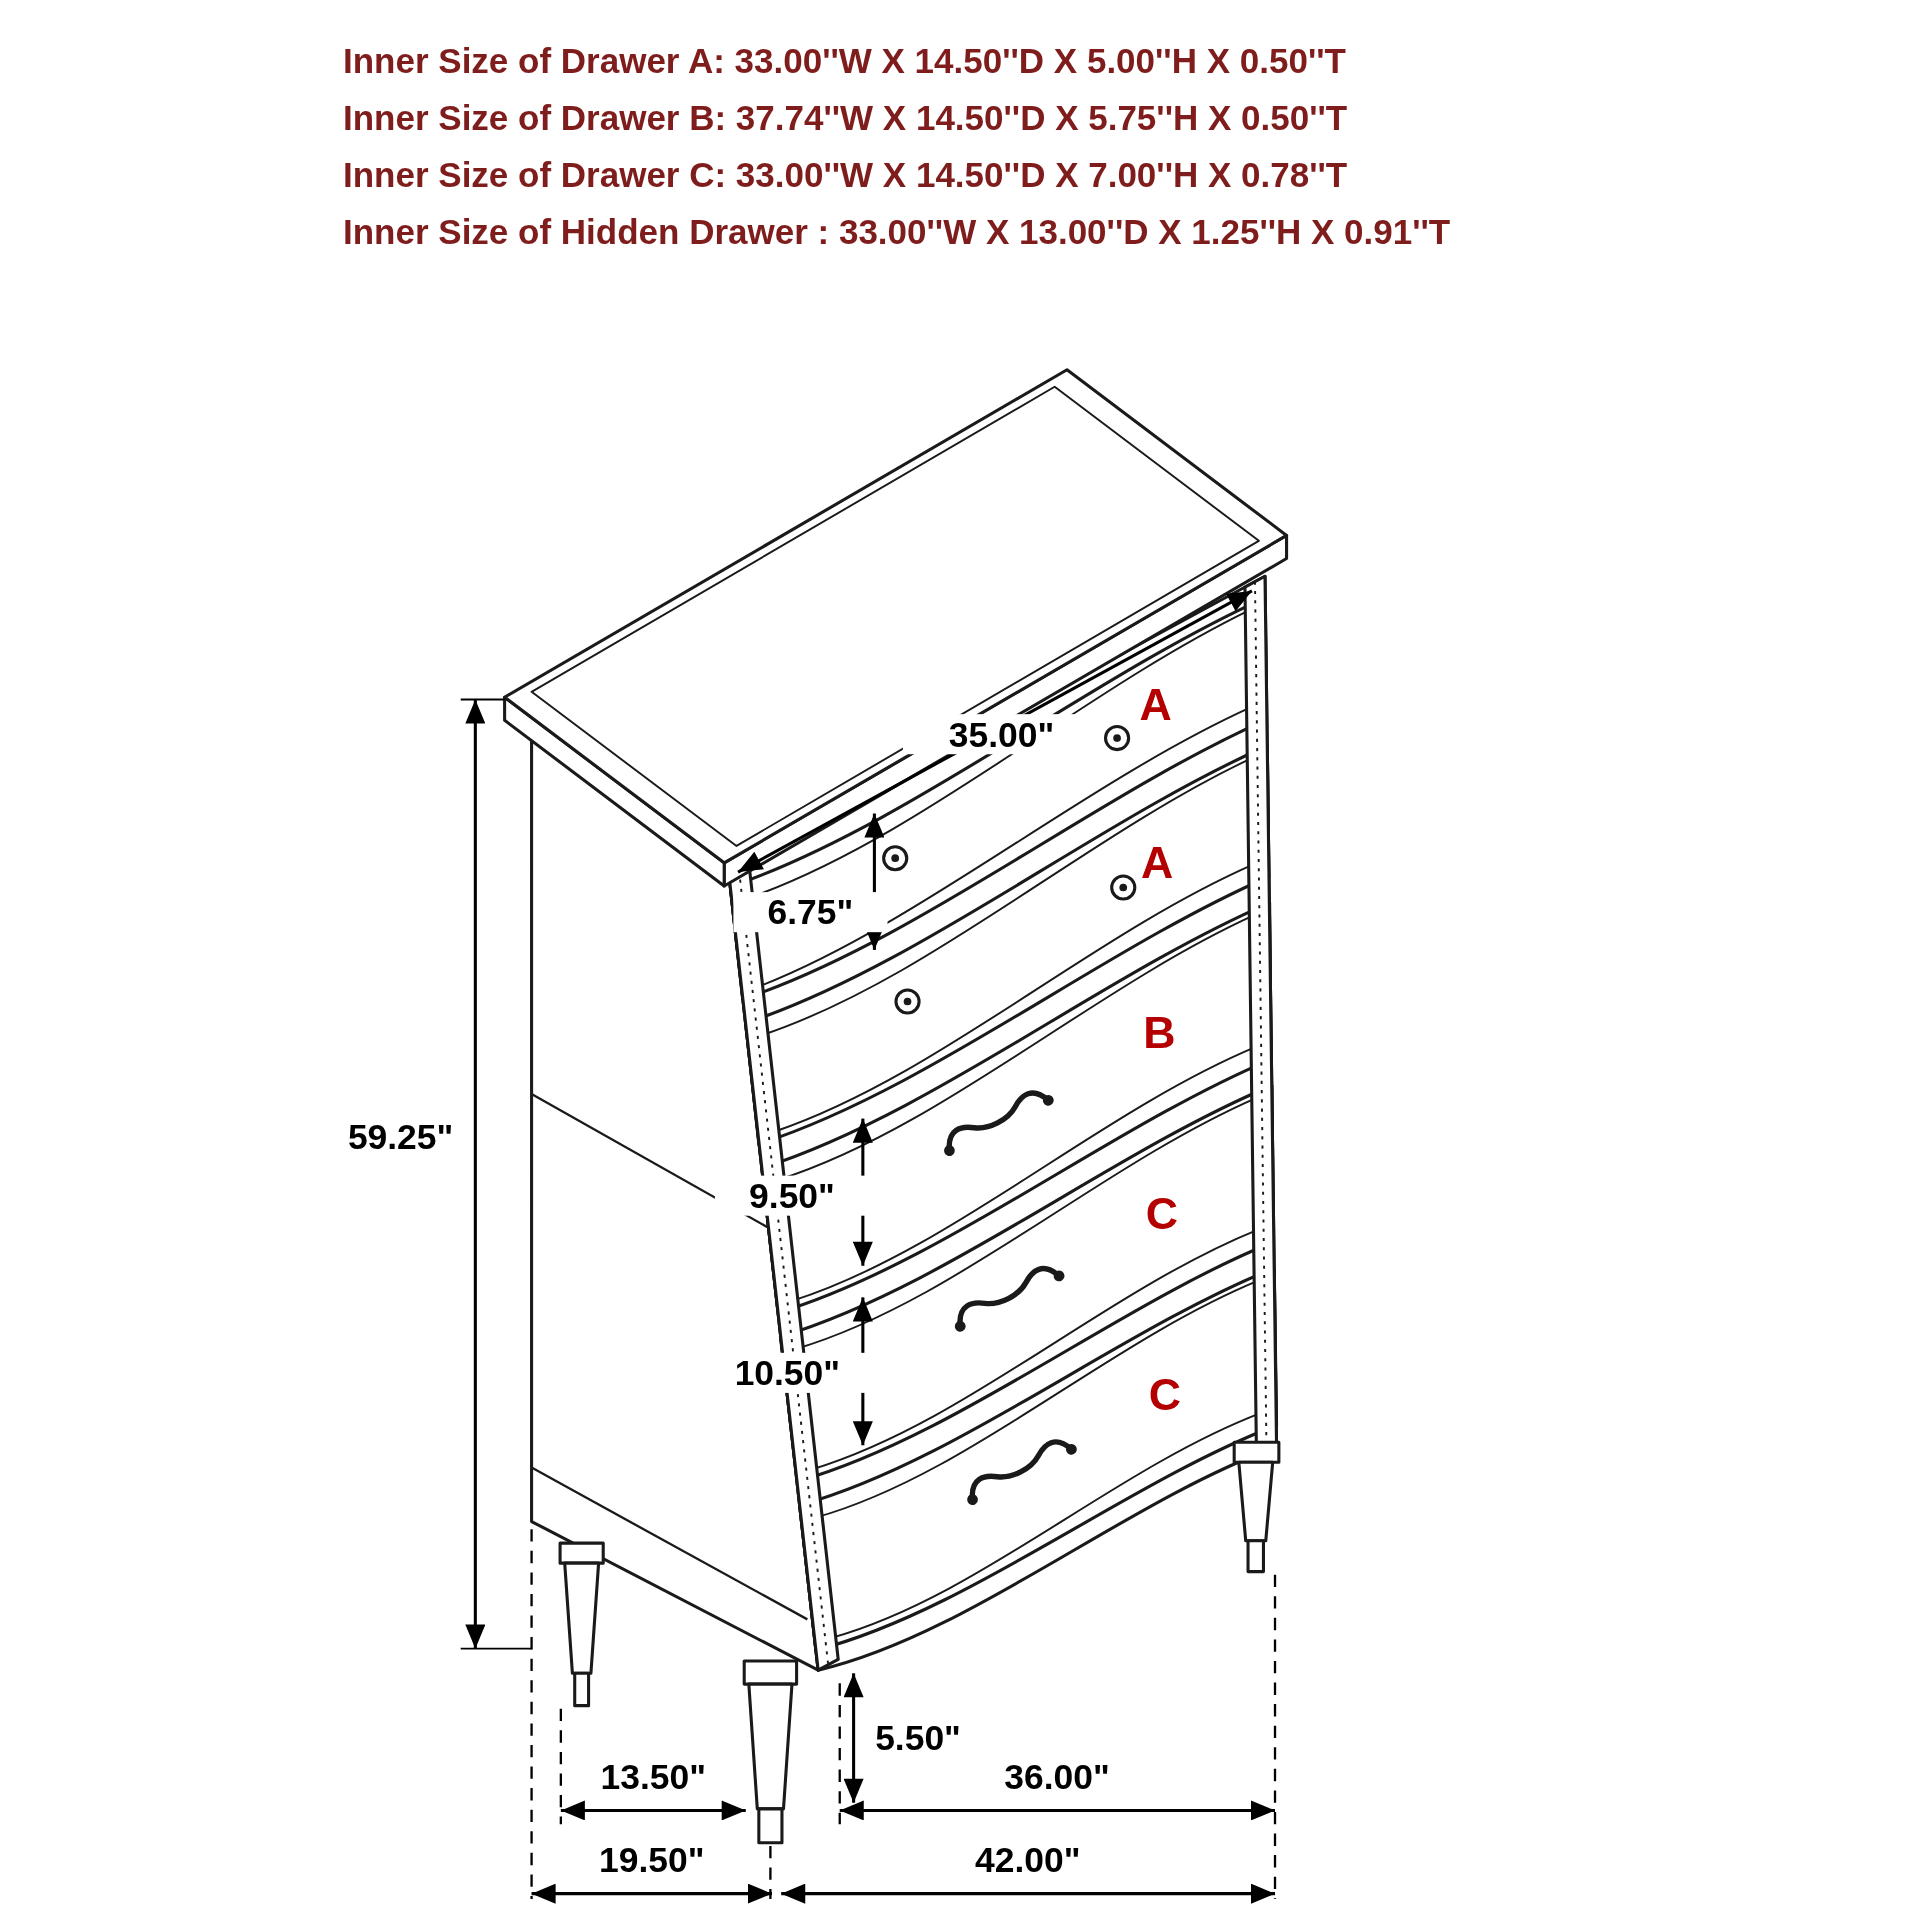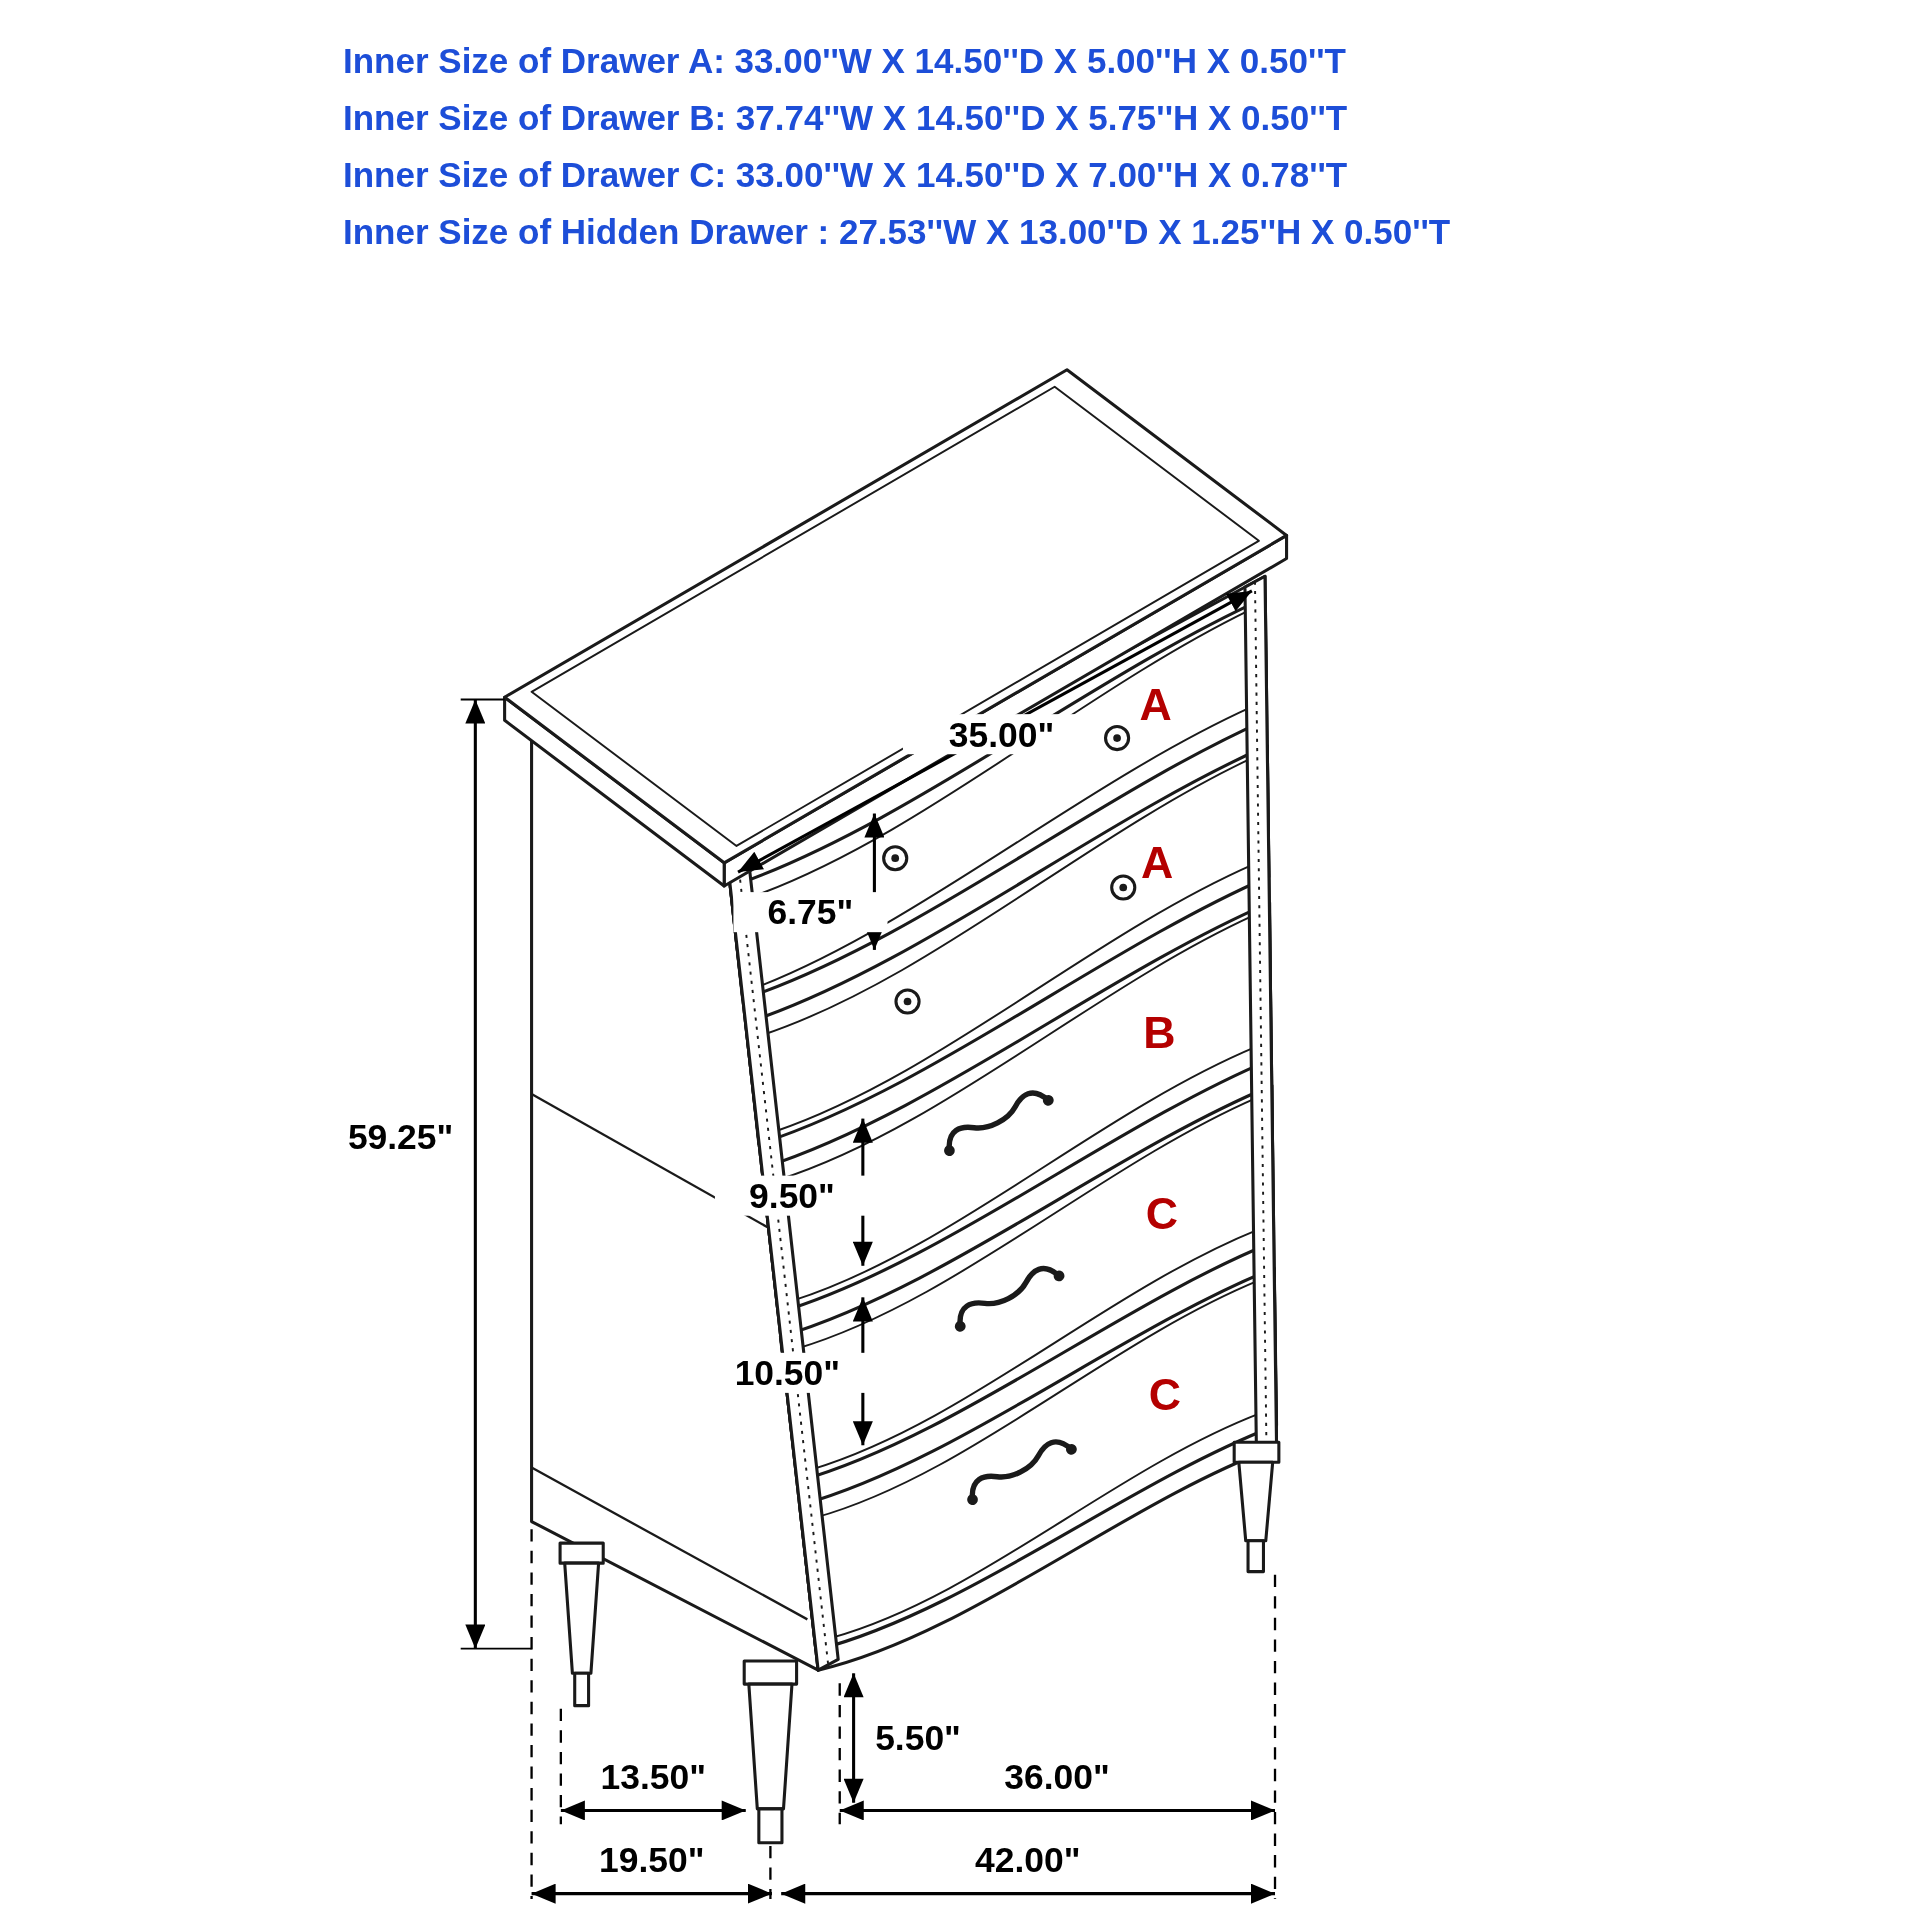--- a/index.html
+++ b/index.html
@@ -19,21 +19,21 @@
   }
   .header {
     position: absolute;
     left: 343px;
     top: 32px;
     z-index: 2;
   }
   .header .spec-line {
     font-size: 35px;
     font-weight: bold;
-    color: #1d4ed8;
+    color: #7f1d1d;
     line-height: 57px;
     white-space: nowrap;
   }
   .diagram-svg {
     position: absolute;
     left: 0;
     top: 0;
     width: 1926px;
     height: 1926px;
   }
@@ -86,21 +86,21 @@
 </style>
 </head>
 <body>
 
 <div class="page">
 
   <div class="header">
     <div class="spec-line">Inner Size of Drawer A: 33.00''W X 14.50''D X 5.00''H X 0.50''T</div>
     <div class="spec-line">Inner Size of Drawer B: 37.74''W X 14.50''D X 5.75''H X 0.50''T</div>
     <div class="spec-line">Inner Size of Drawer C: 33.00''W X 14.50''D X 7.00''H X 0.78''T</div>
-    <div class="spec-line">Inner Size of Hidden Drawer : 27.53''W X 13.00''D X 1.25''H X 0.50''T</div>
+    <div class="spec-line">Inner Size of Hidden Drawer : 33.00''W X 13.00''D X 1.25''H X 0.91''T</div>
   </div>
 
   <svg class="diagram-svg" viewBox="0 0 2500 2500">
     <defs>
       <marker id="ah" viewBox="0 0 12 10" markerWidth="32" markerHeight="26" refX="12" refY="5" orient="auto-start-reverse" markerUnits="userSpaceOnUse">
         <path d="M0,0 L12,5 L0,10 Z" fill="#000000"></path>
       </marker>
       <g id="knob">
         <circle r="15" fill="#ffffff" stroke="#1a1a1a" stroke-width="4"></circle>
         <circle r="5" fill="#1a1a1a"></circle>

